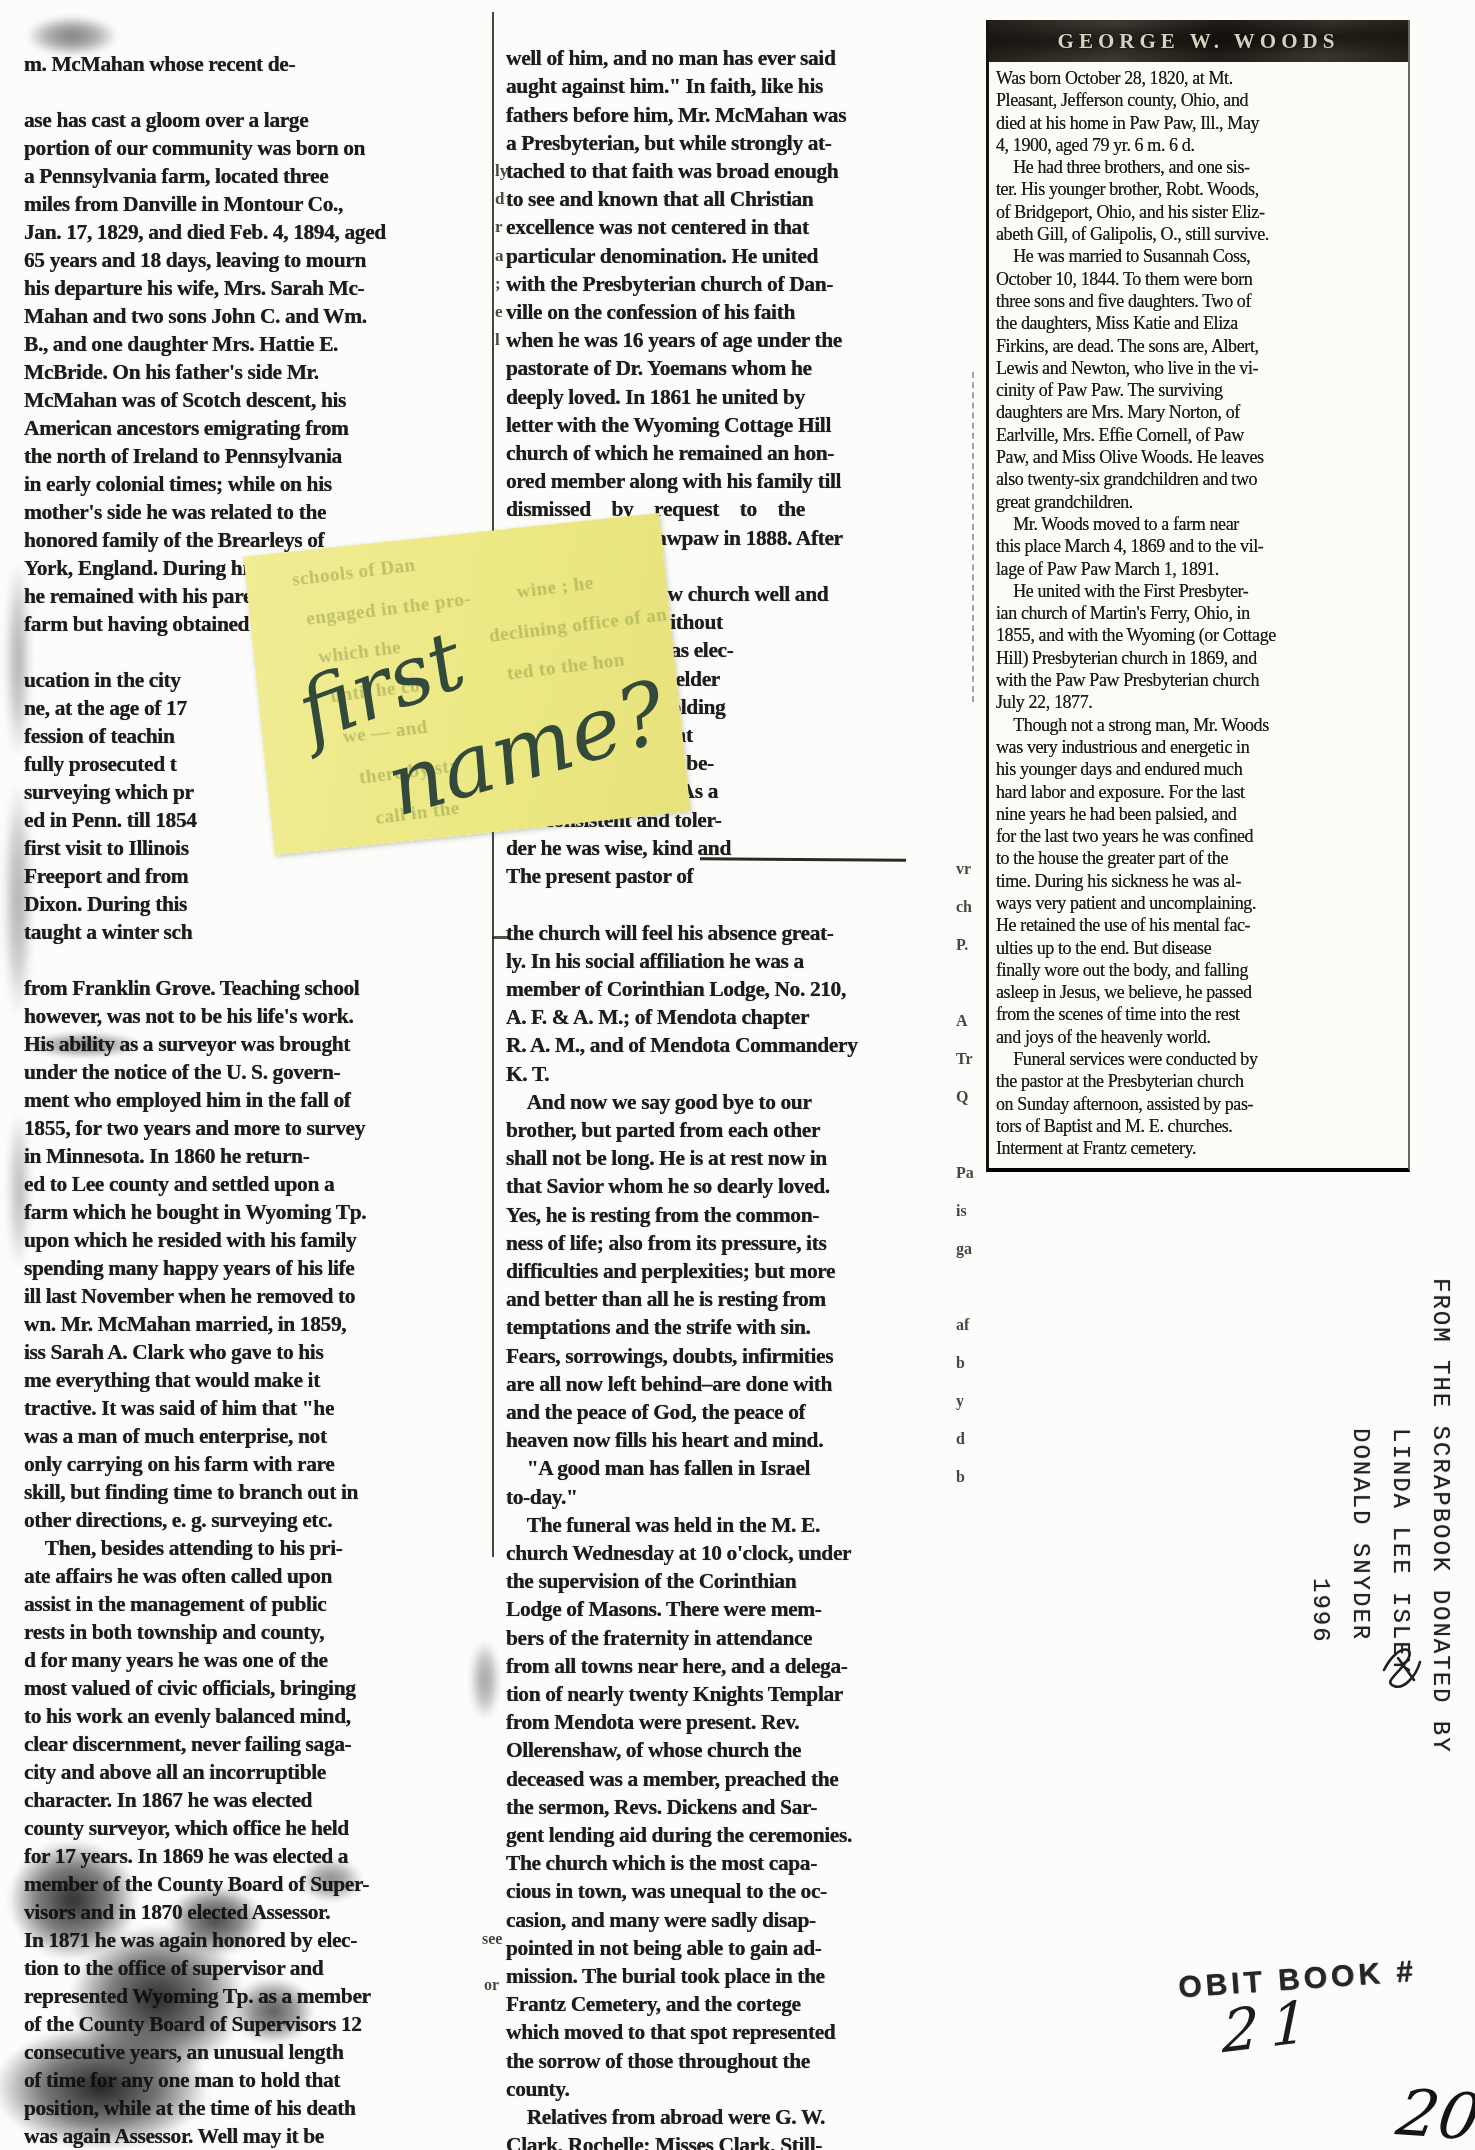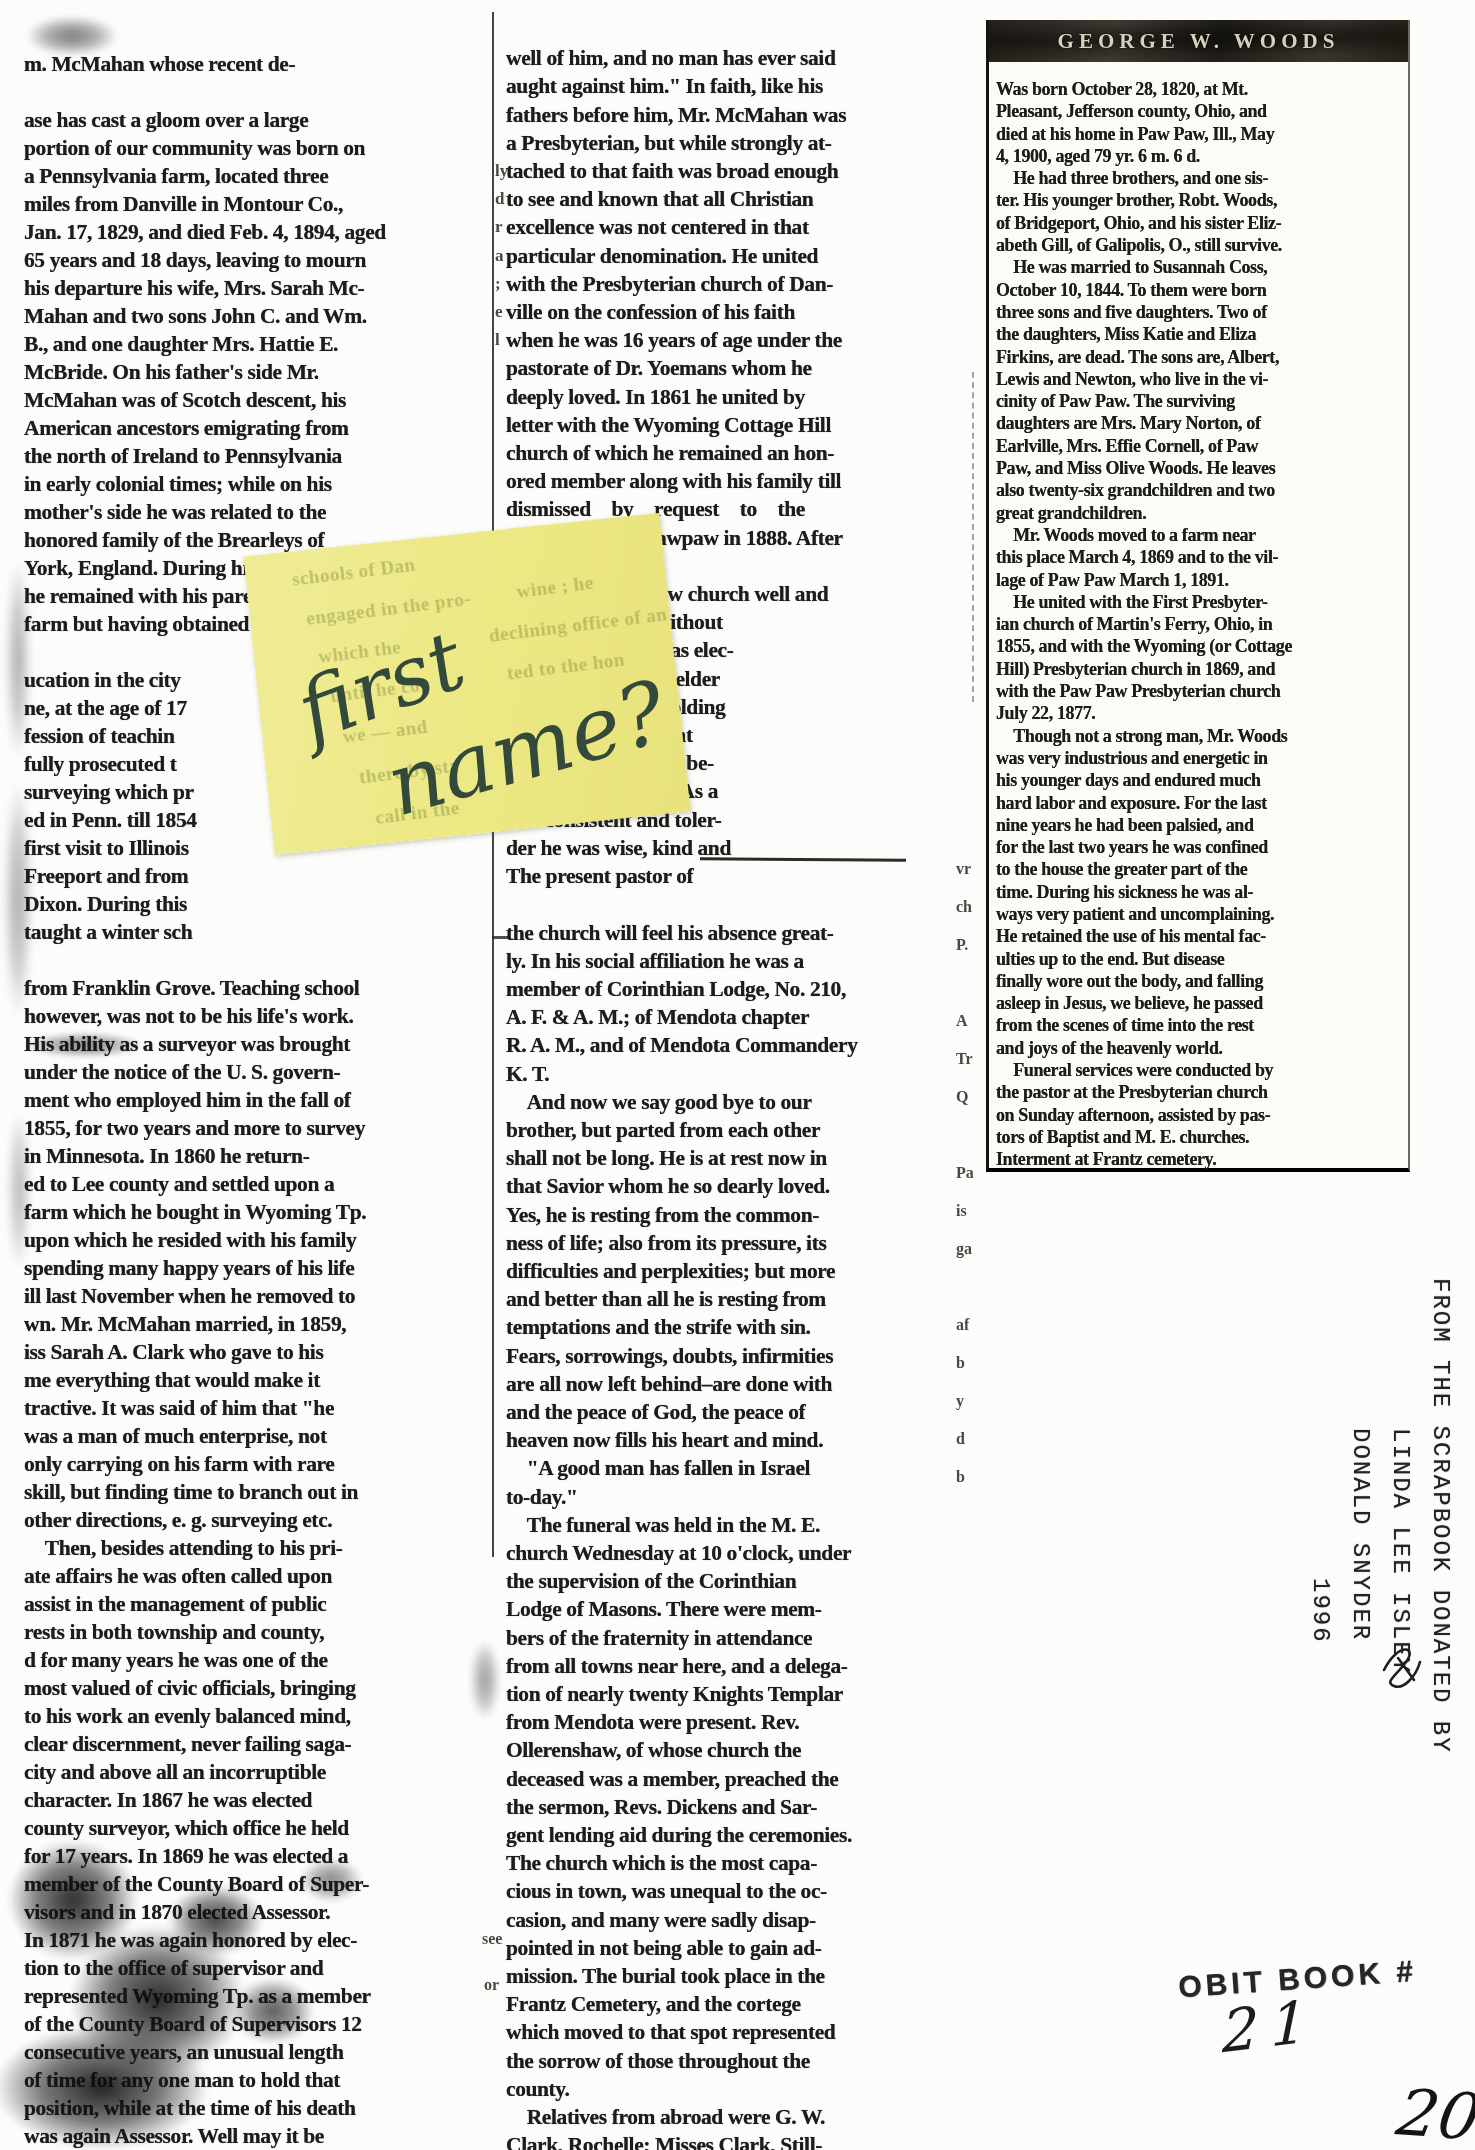--- a/index.html
+++ b/index.html
@@ -17,22 +17,22 @@
   
   .clip-right-box{position:absolute;left:986px;top:20px;width:419px;height:1148px;
         border-left:3px solid #15140f;border-bottom:4px solid #000000;border-right:2px solid rgba(25,24,20,.65);
         background:#fbfbf7;}
   .headline{height:42px;line-height:42px;text-align:center;color:#d8cfbe;
         background:radial-gradient(ellipse at 18% 50%, rgba(0,0,0,.45), rgba(0,0,0,0) 60%),
                    radial-gradient(ellipse at 80% 40%, rgba(0,0,0,.5), rgba(0,0,0,0) 55%),
                    linear-gradient(100deg,#242019,#3d3830 30%,#201d17 55%,#3a352c 80%,#262219);
         font-family:"Liberation Serif",serif;font-weight:bold;font-size:21px;letter-spacing:5px;
         text-shadow:0 0 2px rgba(0,0,0,.8);}
-  .c3body{white-space:pre-line;font-weight:bold;font-size:18px;line-height:22.3px;letter-spacing:-0.4px;
-        padding:16px 4px 0 7px;text-shadow:0 0 0.6px rgba(25,25,25,0.8);}
+  .c3body{white-space:pre-line;font-weight:normal;font-size:18px;line-height:22.3px;letter-spacing:-0.4px;
+        padding:5px 4px 0 7px;text-shadow:0 0 0.6px rgba(25,25,25,0.8);}
   
   .vrule{position:absolute;left:492px;top:12px;width:2px;height:1545px;background:#262420;opacity:.85;}
   .vrule-tick{position:absolute;left:492px;top:936px;width:18px;height:3px;background:#262420;opacity:.8;}
   .vrule-dashed{position:absolute;left:972px;top:372px;width:0;height:330px;border-left:2px dashed rgba(30,28,24,.4);}
   .edge-letters{position:absolute;white-space:pre-line;font-weight:bold;color:#2a2824;opacity:.85;}
   .edge-left{left:495px;top:157px;font-size:17px;line-height:28.2px;}
   .edge-right{left:956px;top:850px;font-size:16px;line-height:38px;}
   .underline-mark{position:absolute;left:700px;top:858px;width:206px;height:3px;background:#2c2a26;transform:rotate(.4deg);}
   
   .blot{position:absolute;border-radius:50%;filter:blur(3px);

